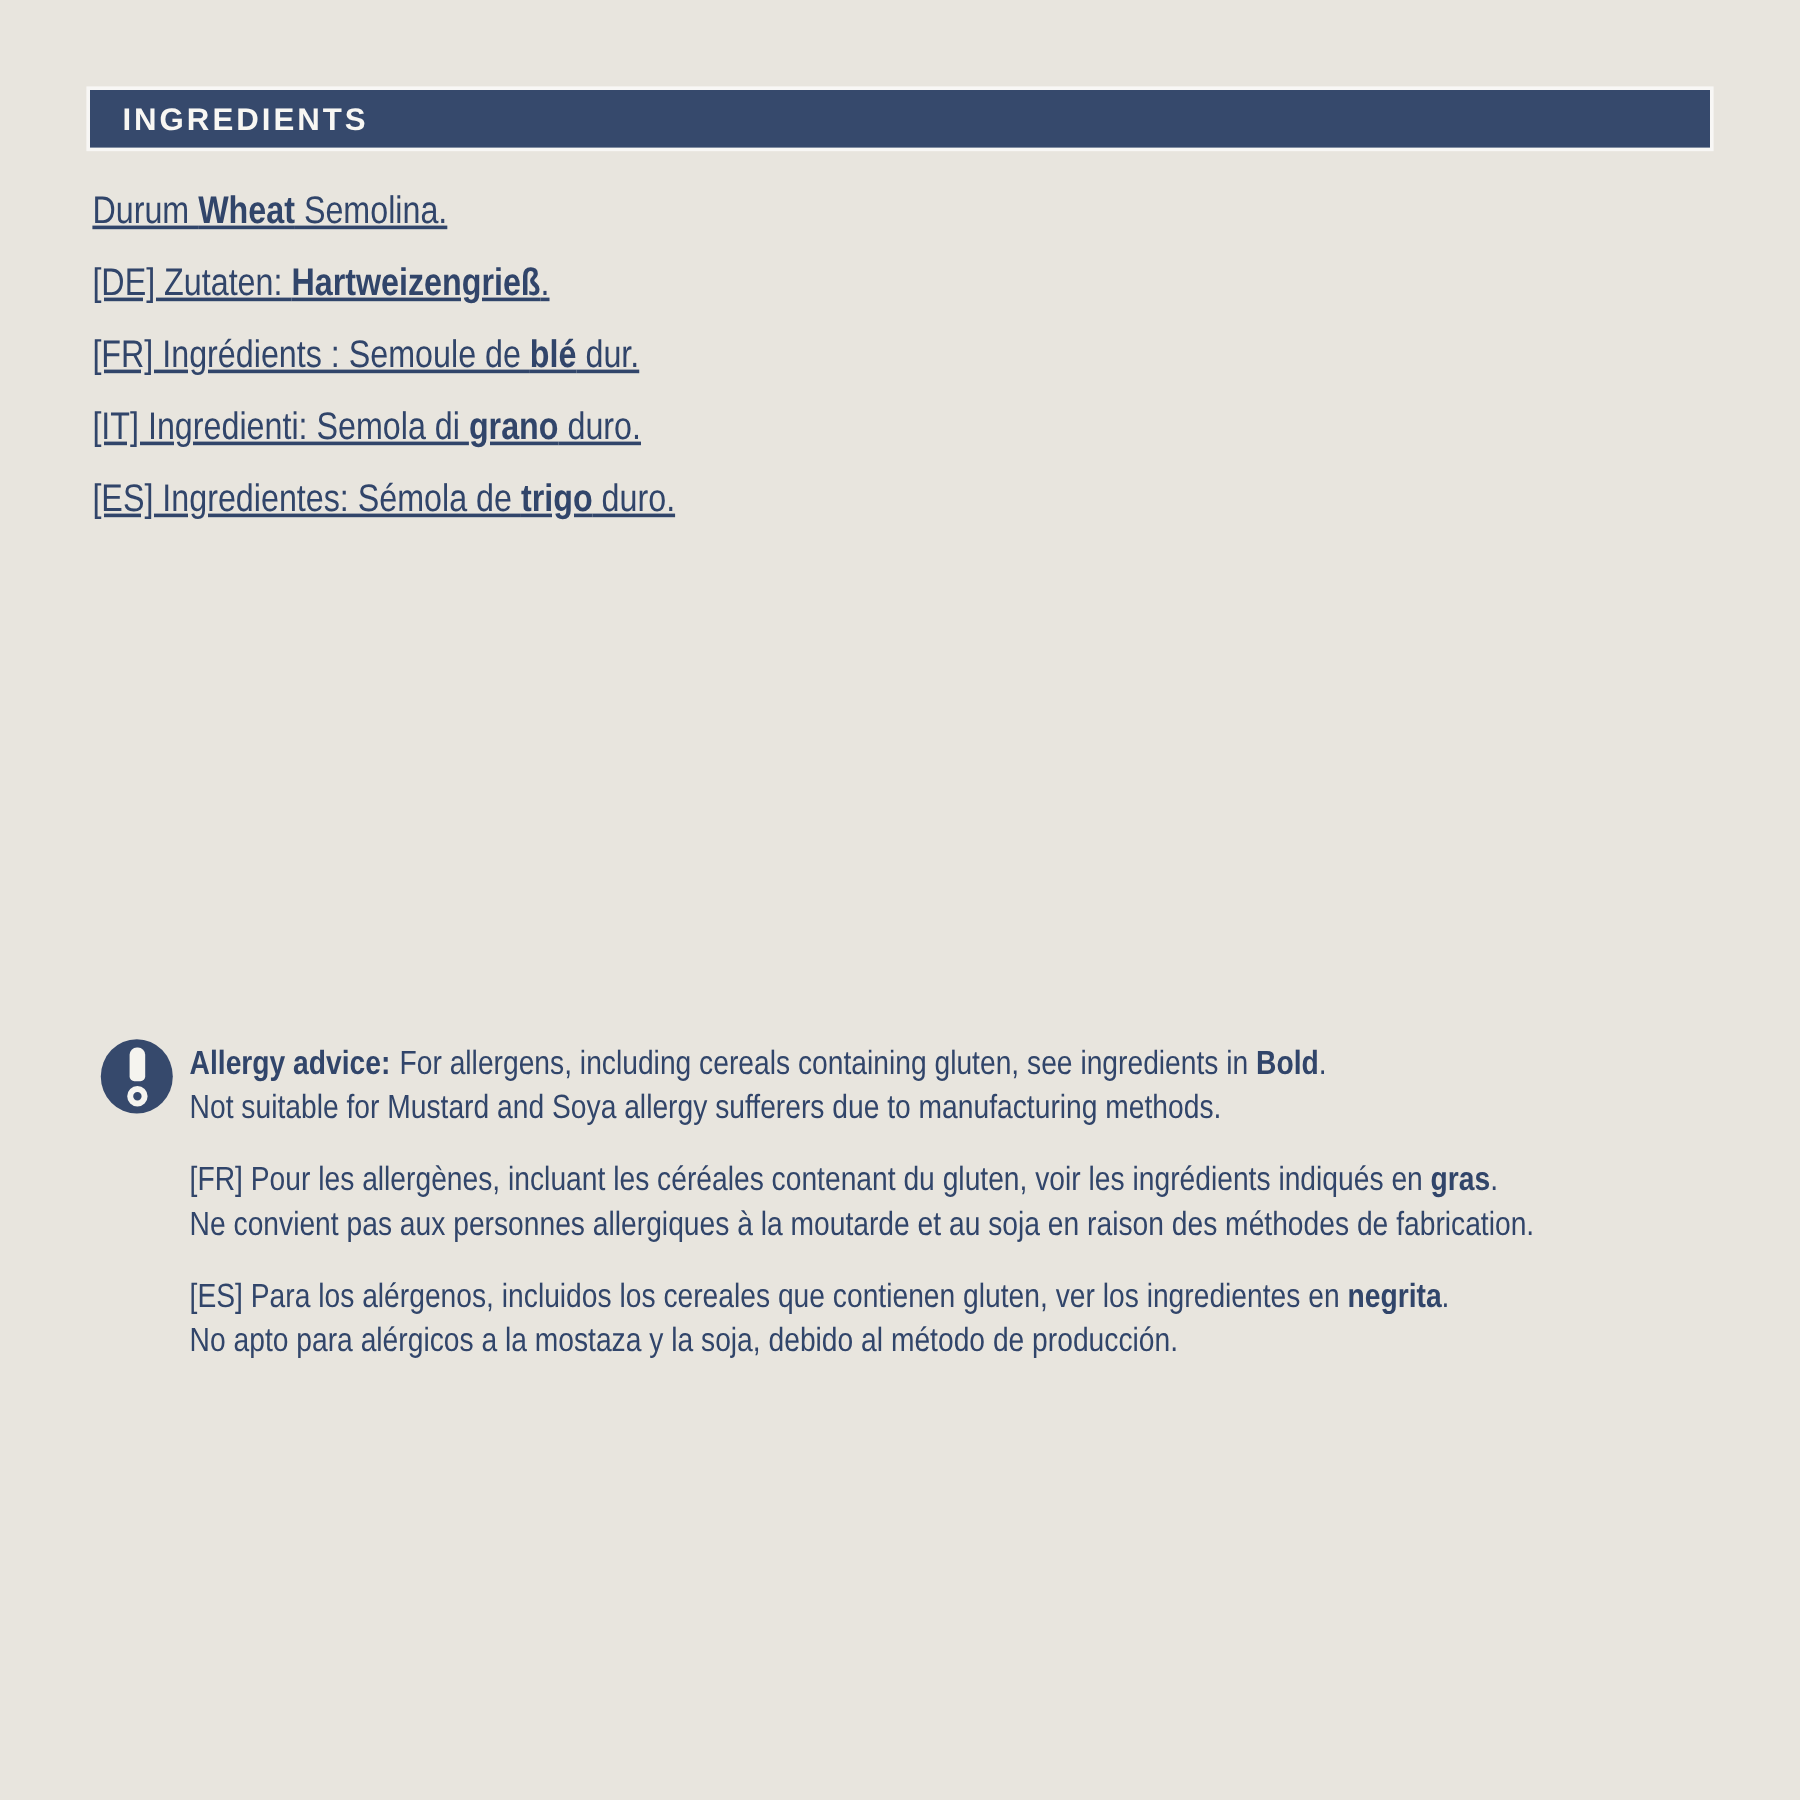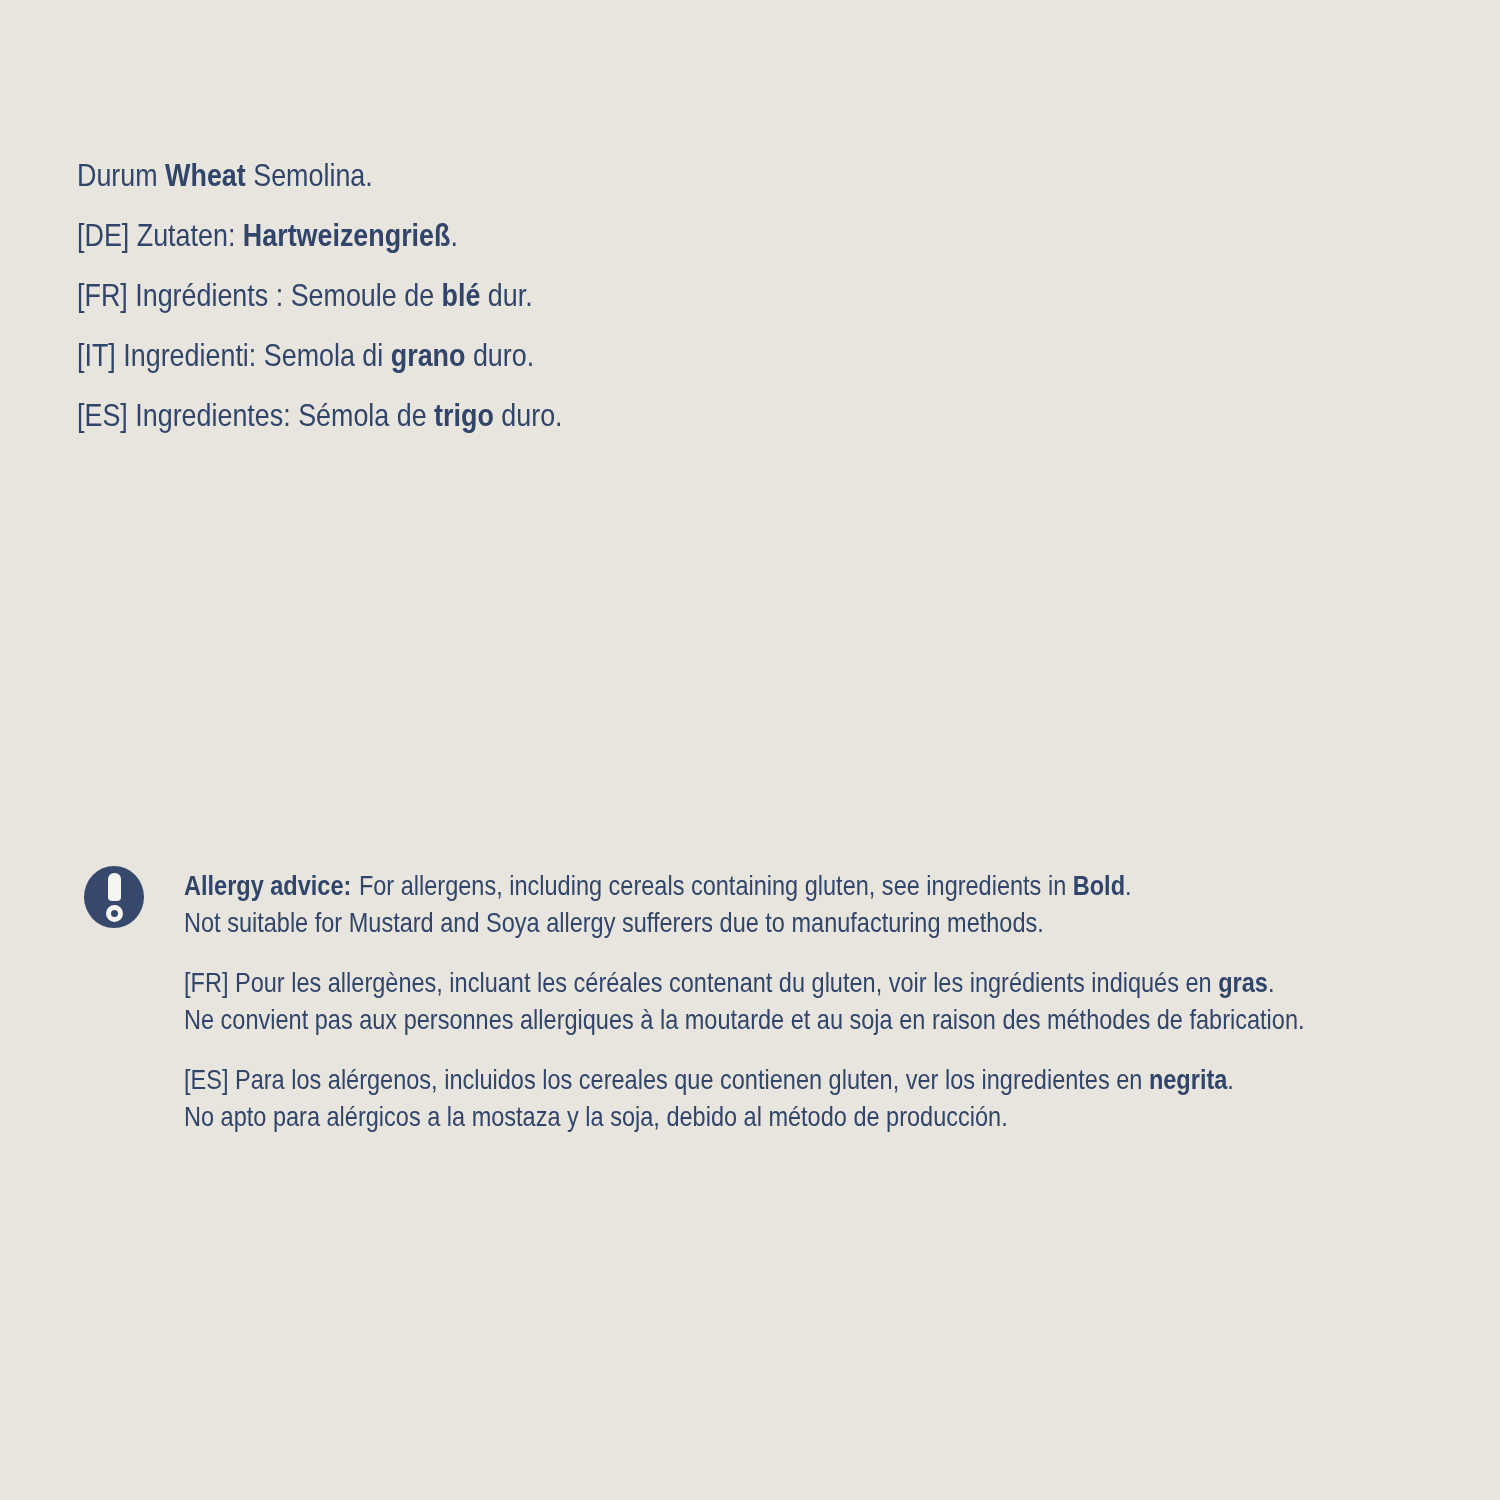--- a/index.html
+++ b/index.html
@@ -39,37 +39,37 @@
     transform: scaleX(0.84);
     transform-origin: 0 50%;
     white-space: nowrap;
   }
 
   
   .ingredients {
     position: absolute;
     left: 77px;
     top: 145px;
+    text-decoration: underline;
   }
   .ing-line {
     font-size: 32px;
     line-height: 60px;
     font-weight: 400;
   }
   .ing-line b { font-weight: 700; }
 
   
   .allergy {
     position: absolute;
     left: 84px;
     top: 866px;
     right: 60px;
     display: flex;
     align-items: flex-start;
-    gap: 26px;
   }
   .excl-circle {
     flex: 0 0 auto;
     width: 60px;
     height: 62px;
     border-radius: 50%;
     background: #36496c;
     display: flex;
     flex-direction: column;
     align-items: center;
@@ -101,20 +101,23 @@
     font-weight: 400;
   }
   .a-line b { font-weight: 700; }
   .advice-label { font-weight: 700; margin-right: 9px; }
 </style>
 </head>
 <body>
 
 <div class="page">
 
+  <div class="header-bar">
+    <span class="header-title">INGREDIENTS</span>
+  </div>
 
   <div class="ingredients">
     <div class="ing-line cond"><span>Durum </span><b>Wheat</b><span> Semolina.</span></div>
     <div class="ing-line cond"><span>[DE] Zutaten: </span><b>Hartweizengrieß</b><span>.</span></div>
     <div class="ing-line cond"><span>[FR] Ingrédients : Semoule de </span><b>blé</b><span> dur.</span></div>
     <div class="ing-line cond"><span>[IT] Ingredienti: Semola di </span><b>grano</b><span> duro.</span></div>
     <div class="ing-line cond"><span>[ES] Ingredientes: Sémola de </span><b>trigo</b><span> duro.</span></div>
   </div>
 
   <div class="allergy">

